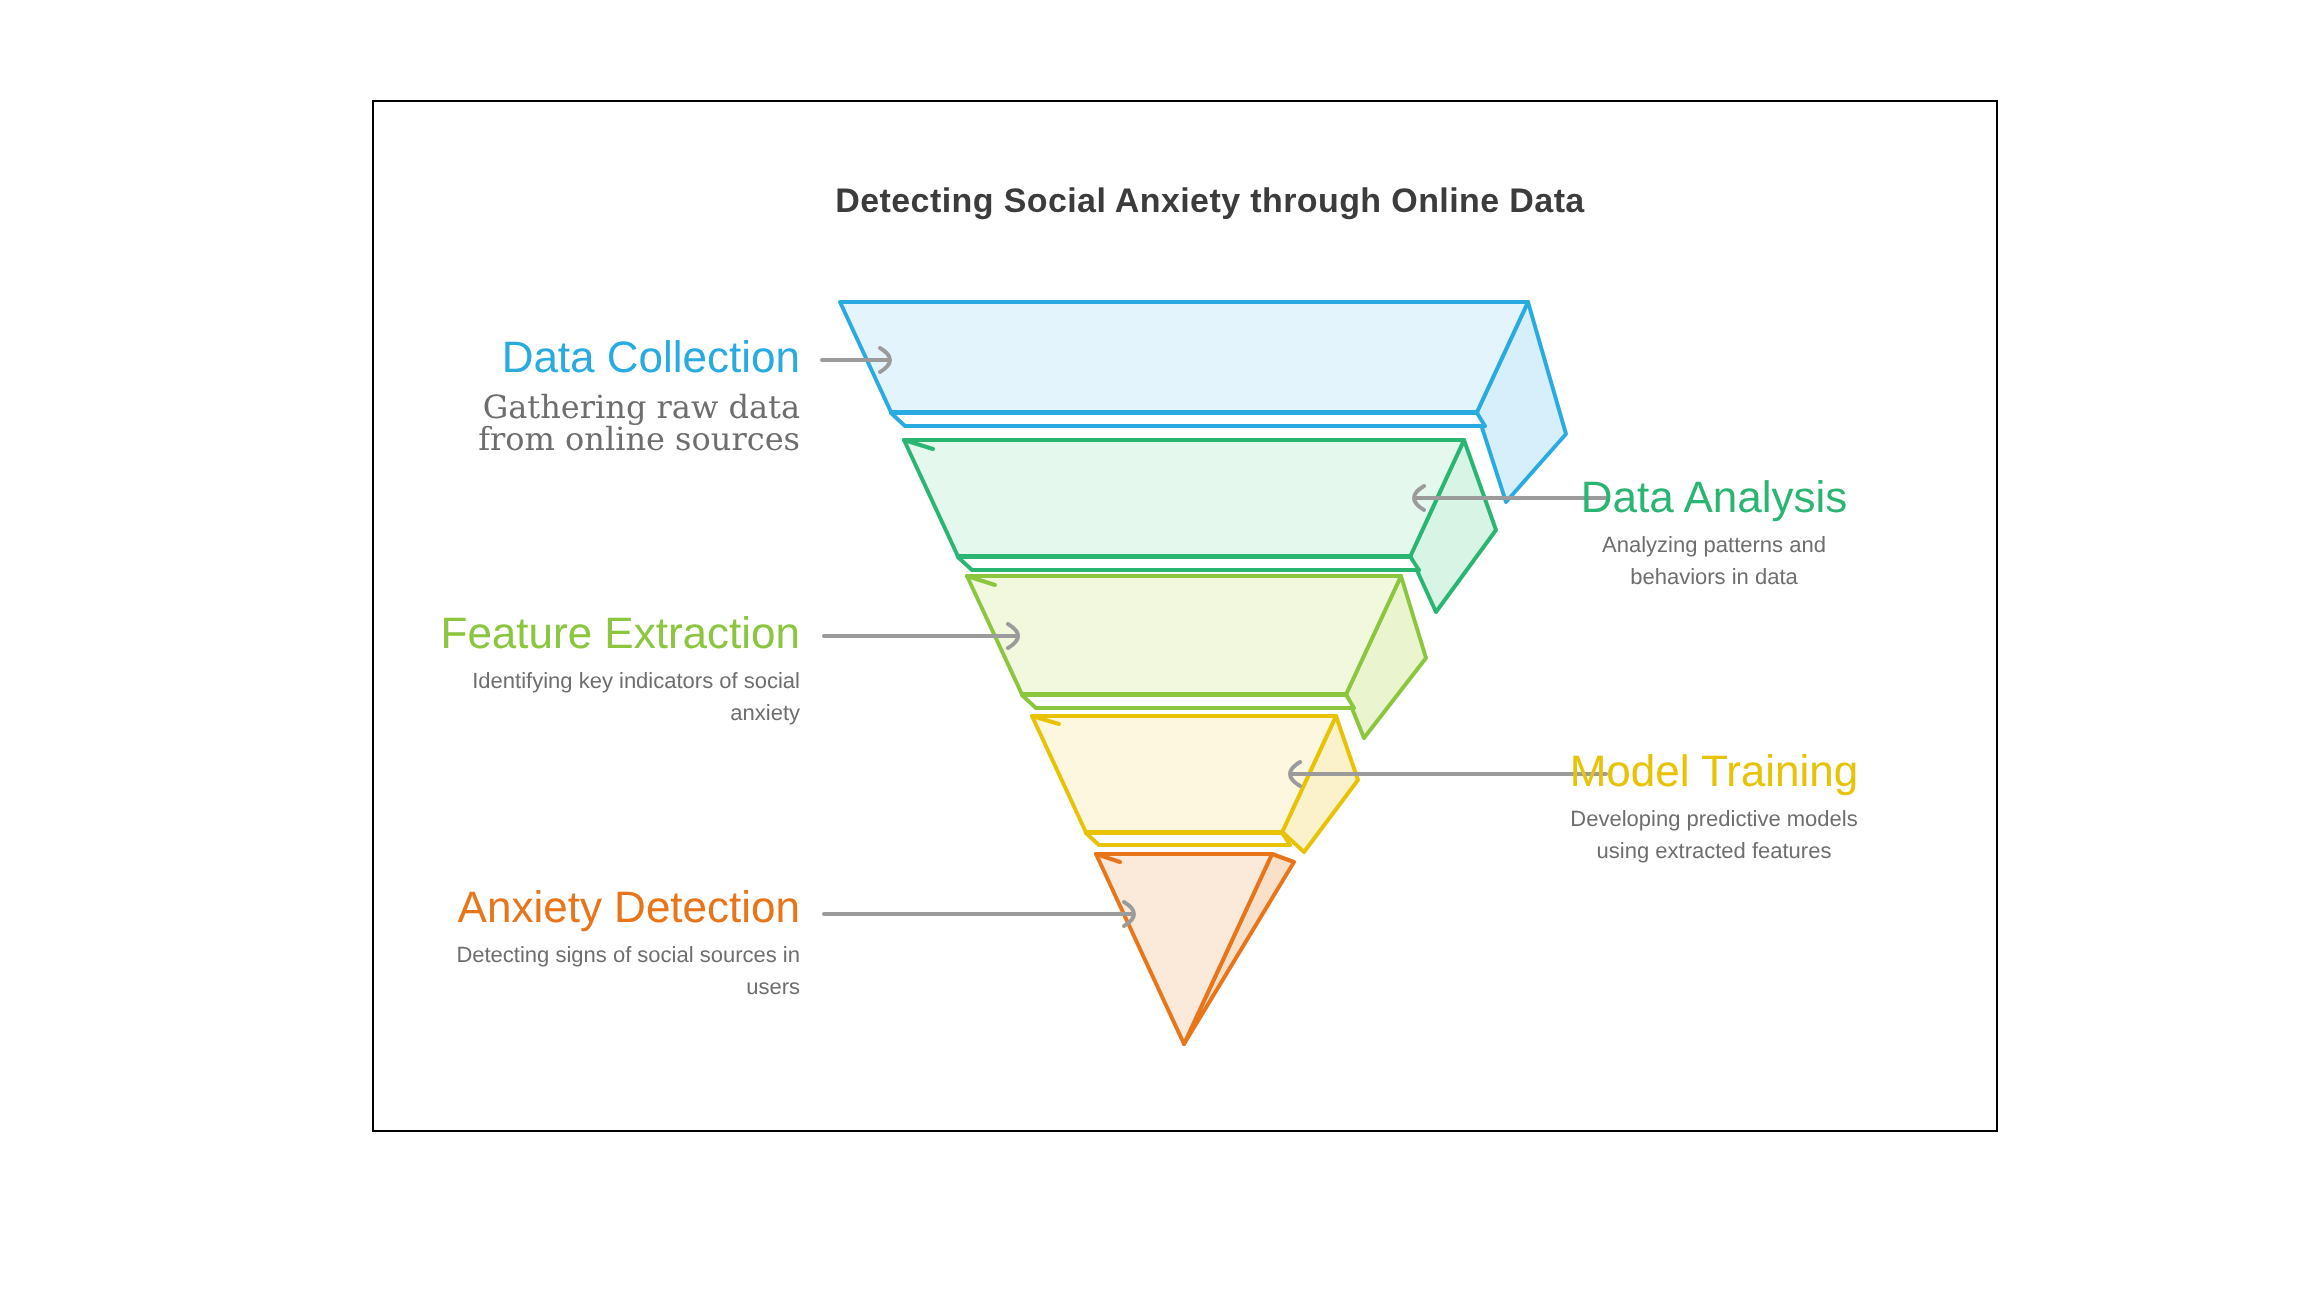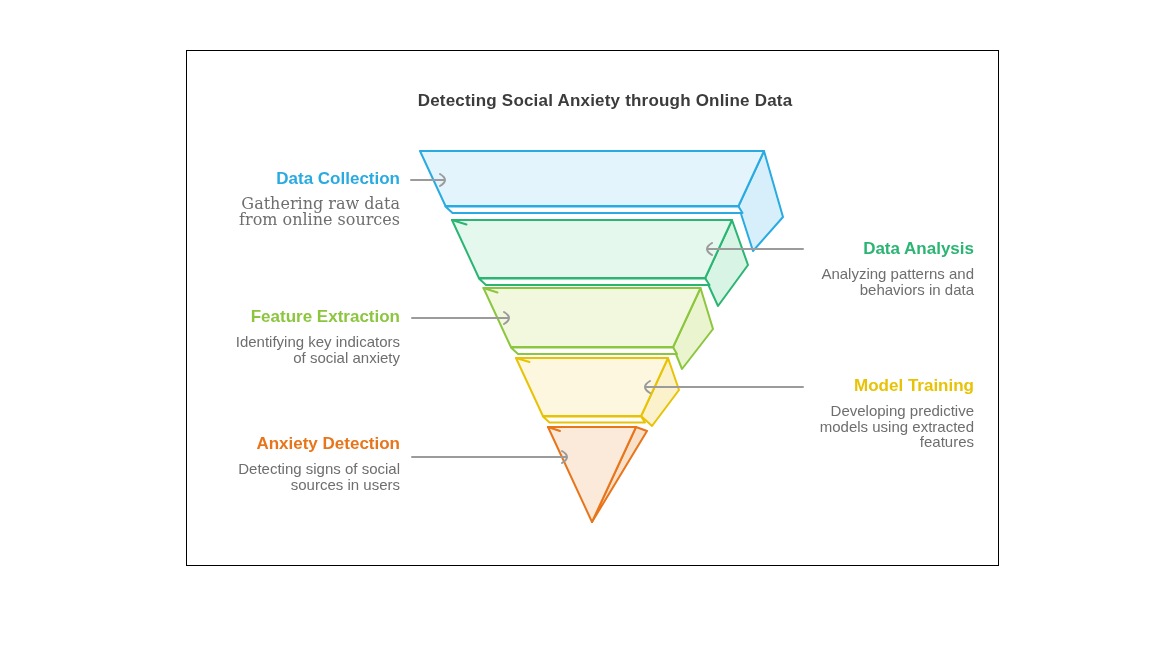--- a/index.html
+++ b/index.html
@@ -5,23 +5,23 @@
   html,body{margin:0;padding:0;background:#fff;}
   .canvas{position:relative;width:1152px;height:648px;background:#ffffff;overflow:hidden;
           font-family:"Liberation Sans",sans-serif;}
   .frame{position:absolute;left:186px;top:50px;width:811px;height:514px;
          background:#ffffff;border:1.5px solid #000;}
   .diagram-svg{position:absolute;left:0;top:0;width:1152px;height:648px;}
   .page-title{position:absolute;top:91px;left:605px;transform:translateX(-50%);
               white-space:nowrap;font-size:17px;font-weight:bold;letter-spacing:.2px;}
   .label{position:absolute;}
   .label.left{right:752px;text-align:right;}
-  .label.right{left:812px;text-align:right;}
-  .label-title{font-size:17px;font-weight:bold;line-height:19px;white-space:nowrap;}
-  .label-desc{margin-top:8px;font-size:15px;line-height:15.5px;color:#6E6E6E;}
+  .label.right{left:776px;text-align:center;}
+  .label-title{font-size:22px;font-weight:normal;line-height:19px;white-space:nowrap;}
+  .label-desc{margin-top:8px;font-size:11px;line-height:15.5px;color:#6E6E6E;}
   .label.left .label-desc{max-width:175px;margin-left:auto;}
   .label.right .label-desc{max-width:162px;}
   .label-desc.serif{font-family:"DejaVu Serif","Liberation Serif",serif;font-size:16px;}
   polygon,path,line{shape-rendering:geometricPrecision;}
 </style>
 </head>
 <body>
 
 <div class="canvas">
   <div class="frame"></div>
@@ -100,17 +100,17 @@
   <div class="label left" style="top:307px">
     <div class="label-title" style="color: rgb(140, 198, 63);">Feature Extraction</div>
     <div class="label-desc">Identifying key indicators of social anxiety</div>
   </div>
 
   <div class="label right" style="top:376px">
     <div class="label-title" style="color: rgb(232, 195, 5);">Model Training</div>
     <div class="label-desc">Developing predictive models using extracted features</div>
   </div>
 
-  <div class="label left" style="top:434px">
+  <div class="label left" style="top:444px">
     <div class="label-title" style="color: rgb(232, 117, 26);">Anxiety Detection</div>
     <div class="label-desc">Detecting signs of social sources in users</div>
   </div>
 </div>
 
 </body></html>

